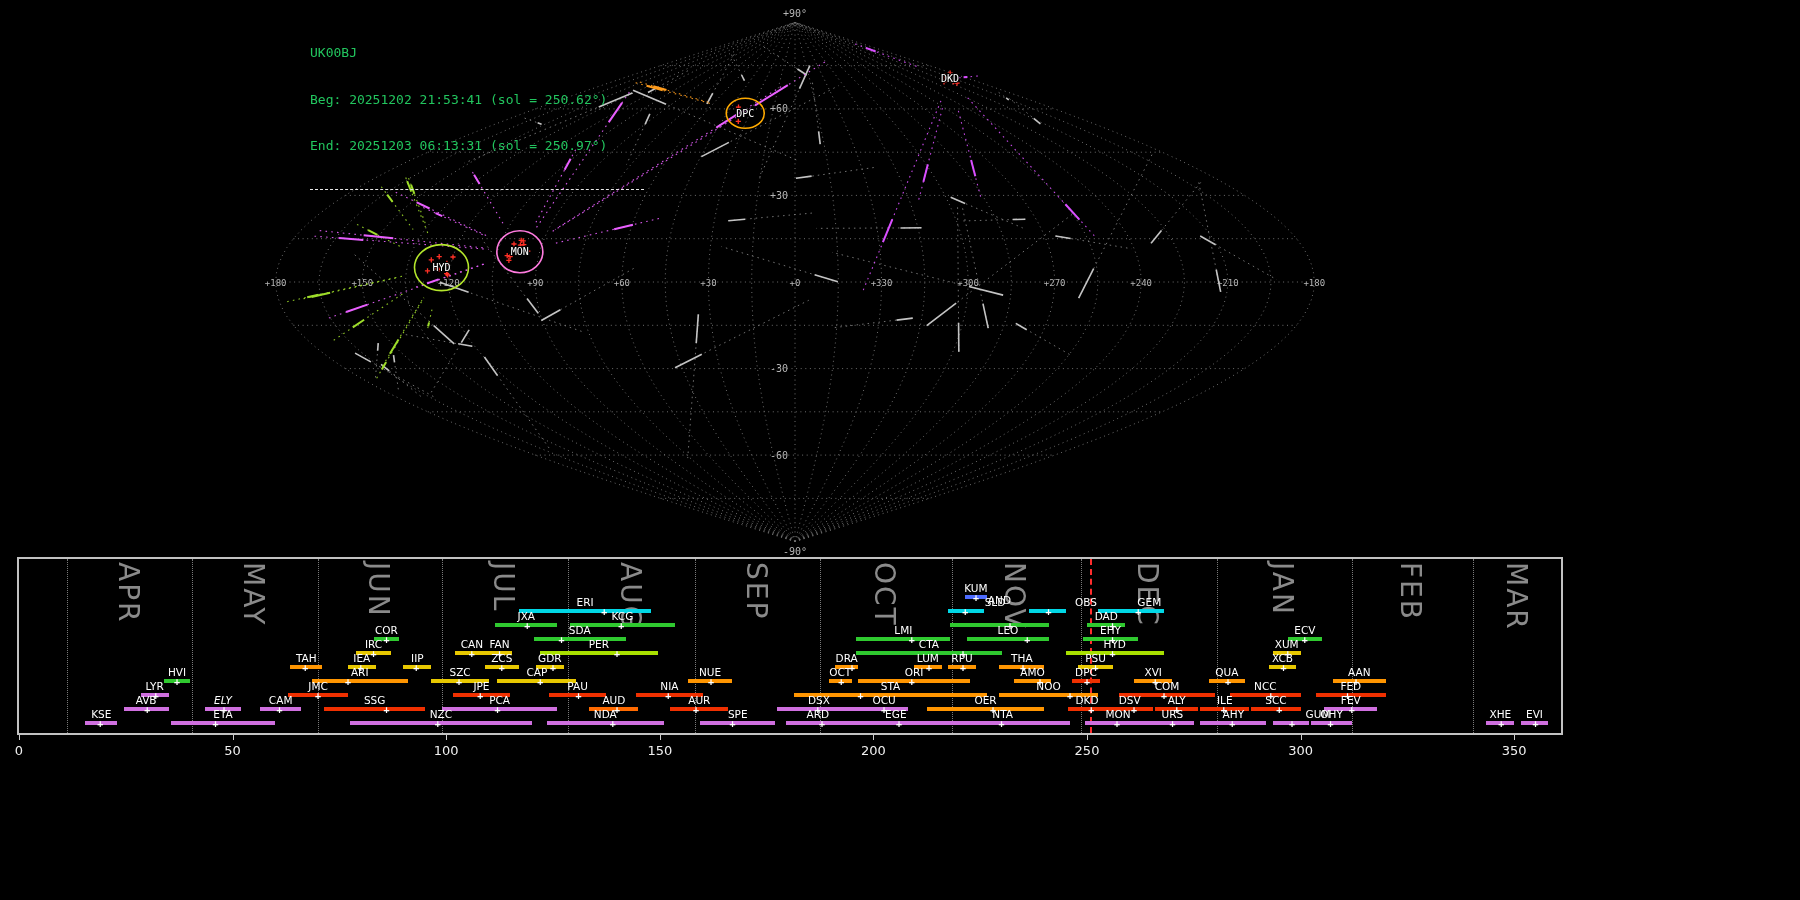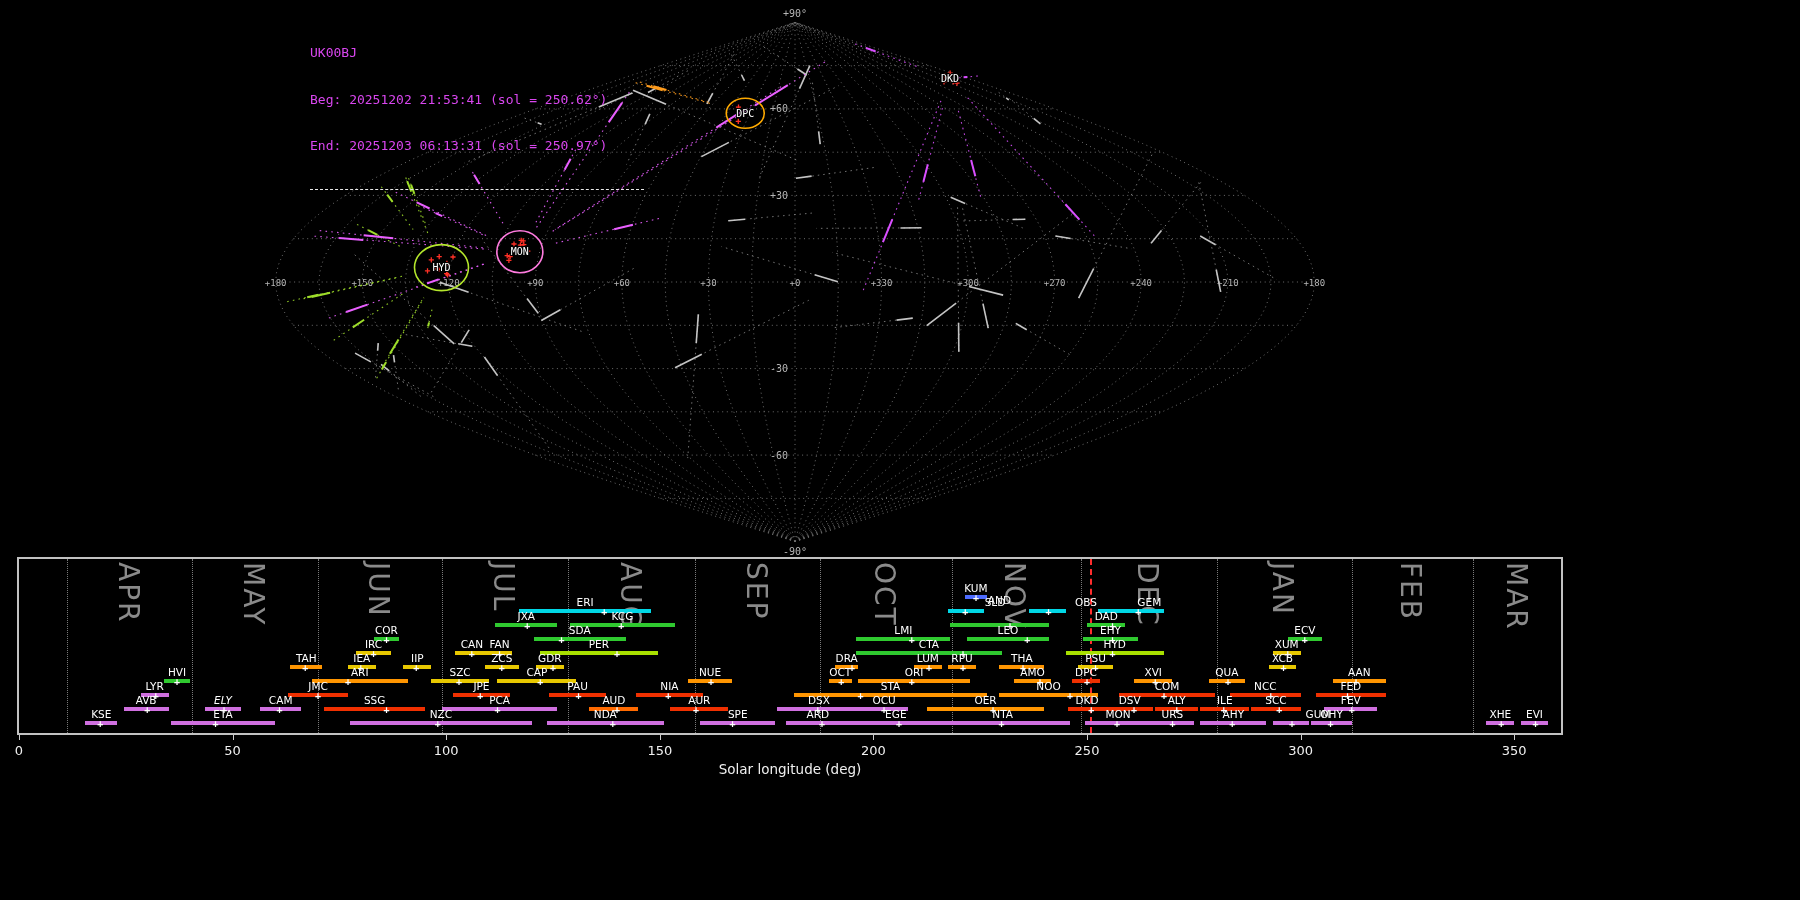--- a/index.html
+++ b/index.html
@@ -1,18 +1,18 @@
 <!DOCTYPE html>
 <html><head>
 <meta charset="utf-8">
 <style>
   html,body{margin:0;padding:0;background:#000;}
   body{width:1800px;height:900px;position:relative;font-family:"DejaVu Sans",sans-serif;overflow:hidden;}
   .stage{position:absolute;inset:0;background:#000;}
-  #header-info{position:absolute;left:310px;top:14px;color:#d946ef;font:13px/15.5px "DejaVu Sans Mono",monospace;white-space:pre;z-index:6;}
+  #header-info{position:absolute;left:310px;top:14px;color:#22c55e;font:13px/15.5px "DejaVu Sans Mono",monospace;white-space:pre;z-index:6;}
   #header-info .sep{border-top:1.5px dashed #e8e8e8;width:334px;margin:4px 0 3px 0;}
   #skymap{position:absolute;left:260px;top:5px;z-index:1;}
   #timeline{position:absolute;left:17px;top:557px;width:1546px;height:240px;z-index:2;}
   #tl-box{position:absolute;left:0;top:0;width:1546px;height:178px;border:2px solid #c2c2c2;box-sizing:border-box;background:#000;overflow:hidden;}
   .mline{position:absolute;top:0;bottom:0;width:0;border-left:1px dotted #7a7a7a;z-index:1;}
   .mlabel{position:absolute;font-size:28px;letter-spacing:2px;color:#8a8a8a;transform-origin:0 0;transform:rotate(90deg);white-space:nowrap;z-index:0;}
   .redline{position:absolute;top:0;bottom:0;width:0;border-left:2px dashed #ff2d2d;z-index:2;}
   .sbar{position:absolute;height:4px;z-index:3;}
   .slabel{position:absolute;font-size:10.5px;line-height:11px;color:#fff;transform:translateX(-50%);white-space:nowrap;z-index:4;}
   .speak{position:absolute;color:#fff;font:bold 10px "DejaVu Sans Mono",monospace;transform:translate(-50%,-50%);z-index:4;}
@@ -560,21 +560,20 @@
         <div class="sbar" style="left: 1292.28px; width: 40.584px; top: 162px; background: rgb(207, 111, 223);"></div>
         <div class="slabel" style="left: 1312.57px; top: 150px;">OHY</div>
         <div class="speak" style="left: 1311.5px; top: 164px;">+</div>
         <div class="sbar" style="left: 1467.43px; width: 27.768px; top: 162px; background: rgb(207, 111, 223);"></div>
         <div class="slabel" style="left: 1481.32px; top: 150px;">XHE</div>
         <div class="speak" style="left: 1482.38px; top: 164px;">+</div>
         <div class="sbar" style="left: 1501.61px; width: 27.768px; top: 162px; background: rgb(207, 111, 223);"></div>
         <div class="slabel" style="left: 1515.49px; top: 150px;">EVI</div>
         <div class="speak" style="left: 1516.56px; top: 164px;">+</div>
       </div>
-    <div id="tl-title">Solar longitude (deg)</div>
   <div class="tickmark" style="left: 2px; top: 178px;"></div>
       <div class="ticklabel" style="left: 2px; top: 186px;">0</div>
       <div class="tickmark" style="left: 215.6px; top: 178px;"></div>
       <div class="ticklabel" style="left: 215.6px; top: 186px;">50</div>
       <div class="tickmark" style="left: 429.2px; top: 178px;"></div>
       <div class="ticklabel" style="left: 429.2px; top: 186px;">100</div>
       <div class="tickmark" style="left: 642.8px; top: 178px;"></div>
       <div class="ticklabel" style="left: 642.8px; top: 186px;">150</div>
       <div class="tickmark" style="left: 856.4px; top: 178px;"></div>
       <div class="ticklabel" style="left: 856.4px; top: 186px;">200</div>

